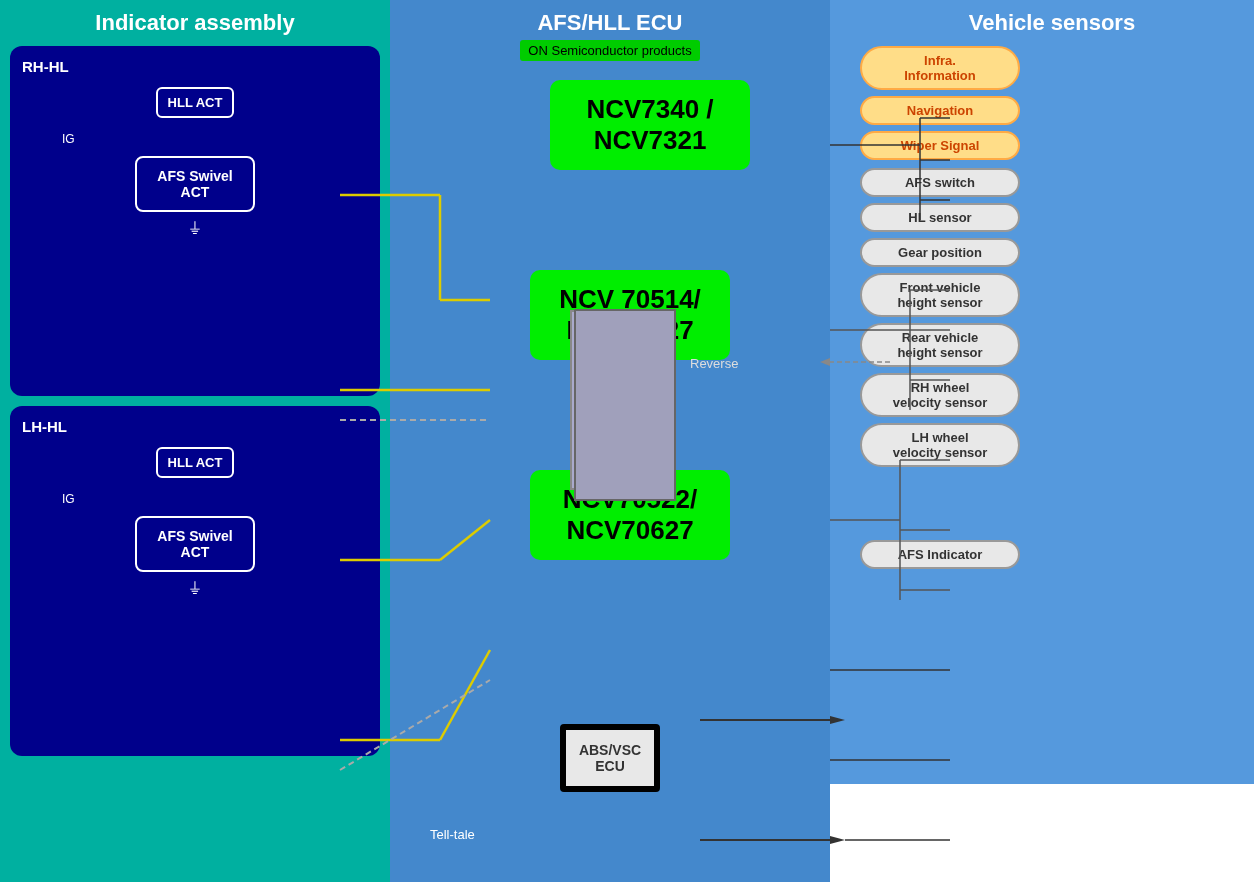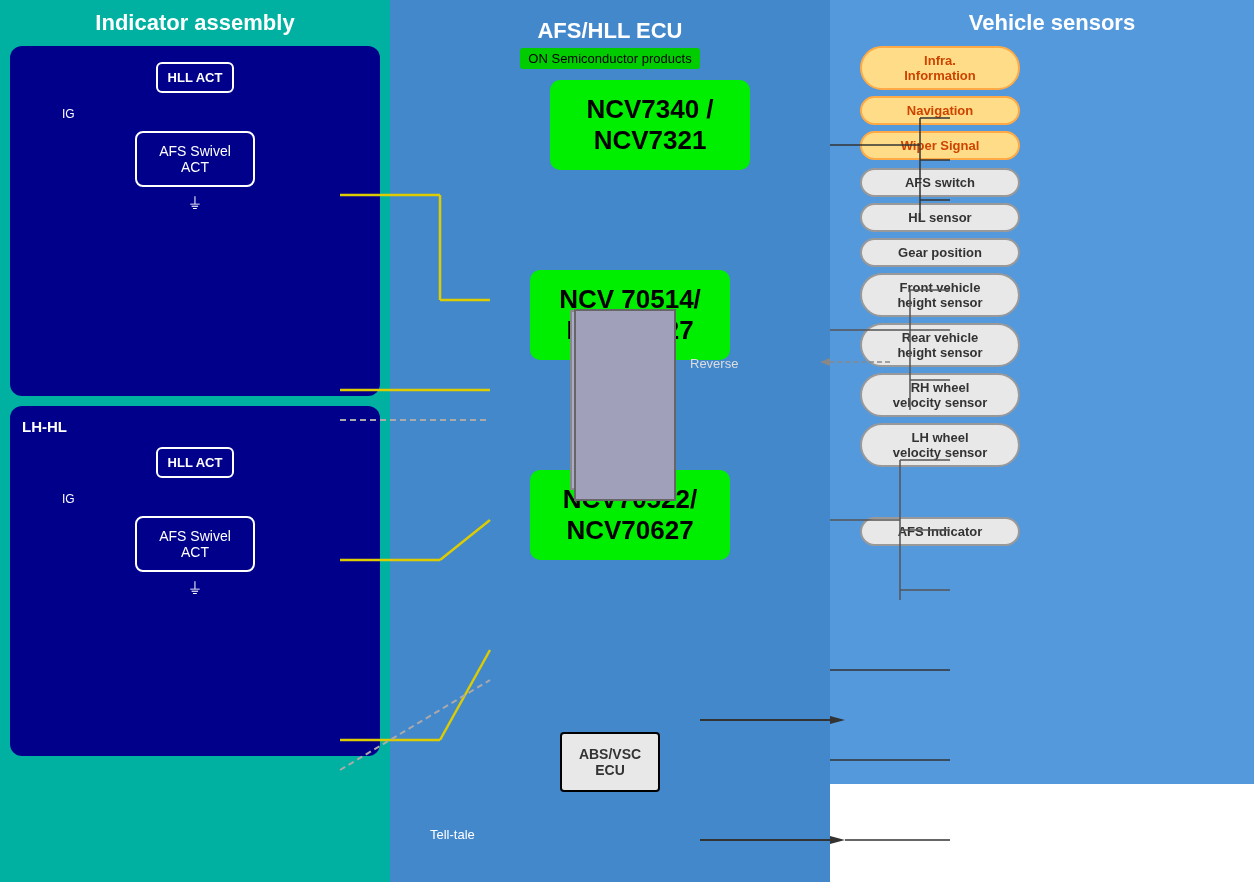--- a/index.html
+++ b/index.html
@@ -70,21 +70,21 @@
       font-size: 12px;
       margin: 2px 0 2px 10px;
     }
 
     .swivel-box {
       background: #00008b;
       border: 2px solid #fff;
       border-radius: 8px;
       color: #fff;
       font-size: 14px;
-      font-weight: normal;
+      font-weight: bold;
       text-align: center;
       padding: 10px 14px;
       display: inline-block;
       margin: 4px 0;
       width: 120px;
     }
 
     .ground-symbol {
       color: #fff;
       font-size: 16px;
@@ -92,21 +92,21 @@
       display: block;
     }
 
     
     .ecu-panel {
       background: #4488cc;
       width: 440px;
       height: 882px;
       position: relative;
       flex-shrink: 0;
-      padding: 18px;
+      padding: 10px;
     }
 
     .ecu-title {
       color: #fff;
       font-size: 22px;
       font-weight: bold;
       text-align: center;
       margin-bottom: 4px;
     }
 
@@ -238,21 +238,21 @@
       display: flex;
       justify-content: center;
       flex-direction: column;
       align-items: center;
     }
 
     
     .abs-box {
       position: absolute;
       background: #e8e8e8;
-      border: 2px solid #000000;
+      border: 6px solid #000000;
       border-radius: 4px;
       padding: 12px 8px;
       font-size: 14px;
       font-weight: bold;
       text-align: center;
       color: #333;
       width: 100px;
       bottom: 90px;
       left: 50%;
       transform: translateX(-50%);
@@ -269,20 +269,21 @@
   </style>
 </head>
 <body>
 
 <div class="main-container">
 
   <div class="headlamp-panel">
     <div class="headlamp-title">Indicator assembly</div>
 
     <div class="hl-section hl-section-top">
+      <div class="hl-label">RH-HL</div>
       <div class="hll-row">
         <div class="act-box">HLL ACT</div>
       </div>
       <div class="ig-row">
         <span class="ig-label">IG</span>
       </div>
       <div class="swivel-row">
         <div class="swivel-box">AFS Swivel<br>ACT</div>
         <span class="ground-symbol">⏚</span>
       </div>
@@ -350,21 +351,21 @@
       </div>
       <div class="sensor-item">
         <div class="sensor-pill gray">Rear vehicle<br>height sensor</div>
       </div>
       <div class="sensor-item">
         <div class="sensor-pill gray">RH wheel<br>velocity sensor</div>
       </div>
       <div class="sensor-item">
         <div class="sensor-pill gray">LH wheel<br>velocity sensor</div>
       </div>
-      <div class="sensor-item" style="margin-top:50px;">
+      <div class="sensor-item" style="margin-top:73px;">
         <div class="sensor-pill gray">AFS Indicator</div>
       </div>
     </div>
   </div>
 
   <svg class="wires-svg">
 
     <line x1="340" y1="195" x2="440" y2="195" stroke="#ddcc00" stroke-width="2.5"></line>
     <line x1="440" y1="195" x2="440" y2="300" stroke="#ddcc00" stroke-width="2.5"></line>
     <line x1="440" y1="300" x2="490" y2="300" stroke="#ddcc00" stroke-width="2.5"></line>

